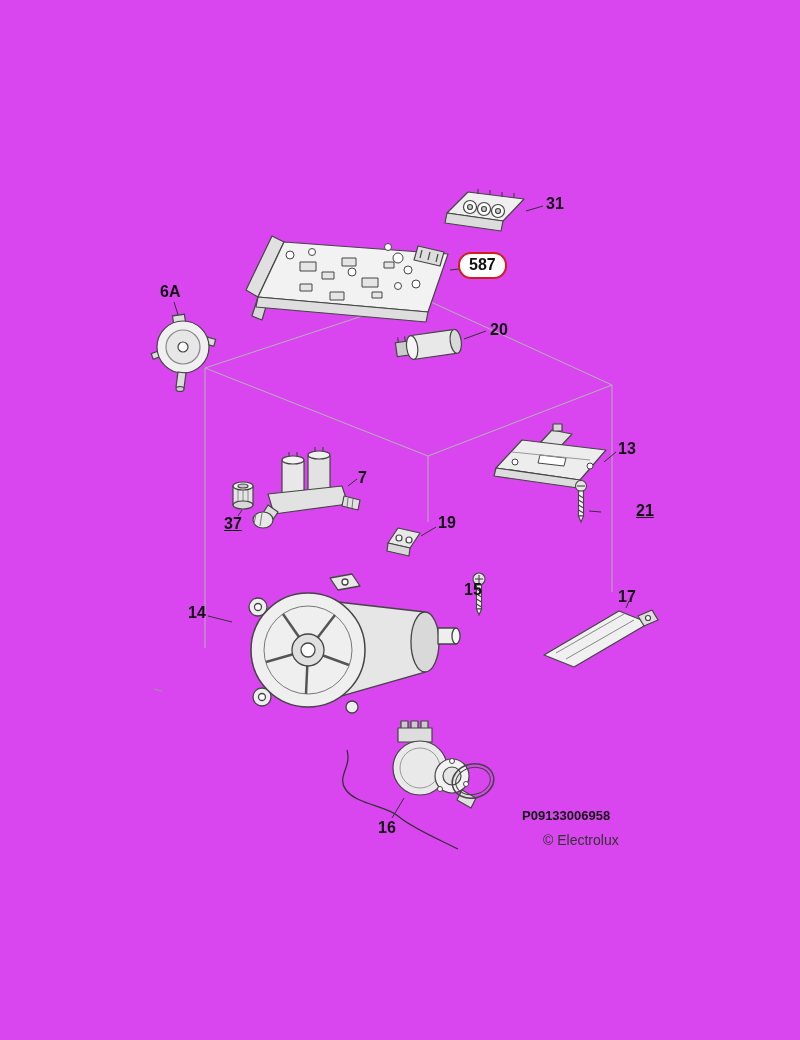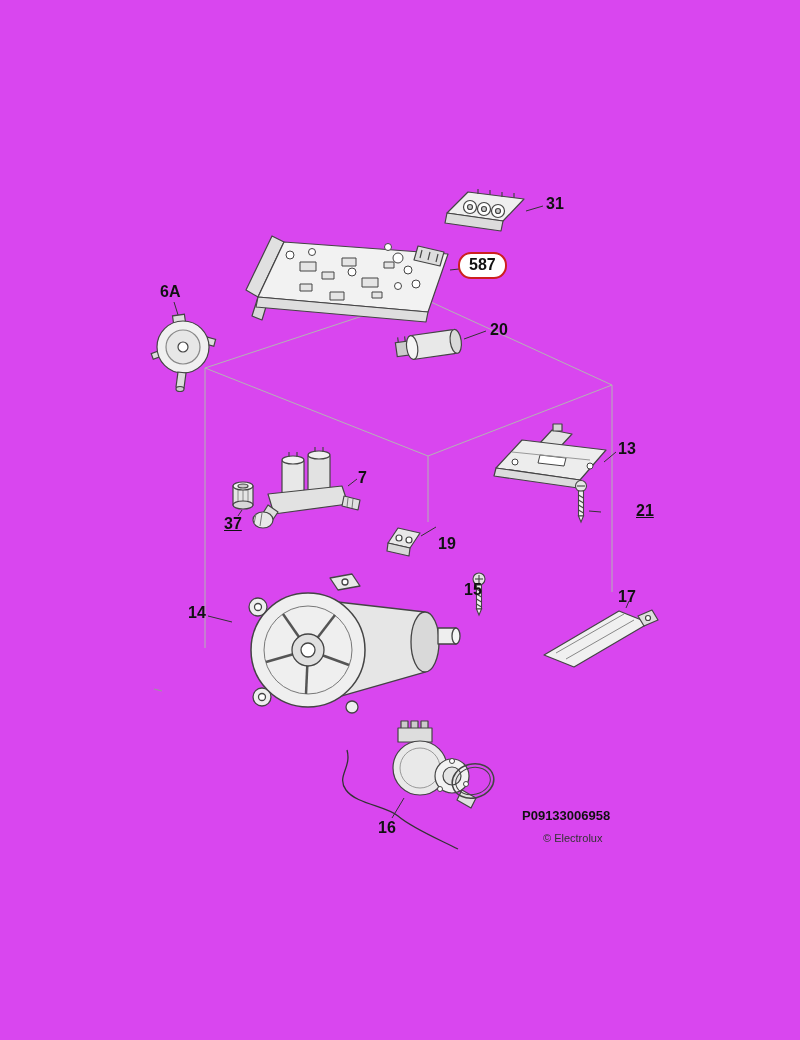--- a/index.html
+++ b/index.html
@@ -27,21 +27,21 @@
   }
   .footer-code{
     position:absolute;
     font-weight:bold;
     font-size:13px;
     color:#111;
     white-space:nowrap;
   }
   .footer-copy{
     position:absolute;
-    font-size:11px;
+    font-size:14px;
     color:#333;
     white-space:nowrap;
   }
 </style>
 </head>
 <body>
 
 <div class="canvas">
 
 <svg width="800" height="1040" viewBox="0 0 800 1040">
@@ -257,21 +257,21 @@
 </svg>
 
   <div class="part-label" style="left:546px;top:196px;">31</div>
   <div class="part-label highlight" style="left: 458px; top: 252px; border-color: rgb(204, 32, 32);">587</div>
   <div class="part-label" style="left:490px;top:322px;">20</div>
   <div class="part-label" style="left:160px;top:284px;">6A</div>
   <div class="part-label" style="left:618px;top:441px;">13</div>
   <div class="part-label" style="left:636px;top:503px;text-decoration:underline;">21</div>
   <div class="part-label" style="left:358px;top:470px;">7</div>
   <div class="part-label" style="left:224px;top:516px;text-decoration:underline;">37</div>
-  <div class="part-label" style="left:438px;top:515px;margin-top:21px;">19</div>
+  <div class="part-label" style="left:438px;top:515px;">19</div>
   <div class="part-label" style="left:464px;top:556px;margin-top:26px;">15</div>
   <div class="part-label" style="left:618px;top:589px;">17</div>
   <div class="part-label" style="left:188px;top:605px;">14</div>
   <div class="part-label" style="left:378px;top:820px;">16</div>
 
   <div class="footer-code" style="left:522px;top:808px;">P09133006958</div>
   <div class="footer-copy" style="left:543px;top:832px;">© Electrolux</div>
 
 </div>
 

